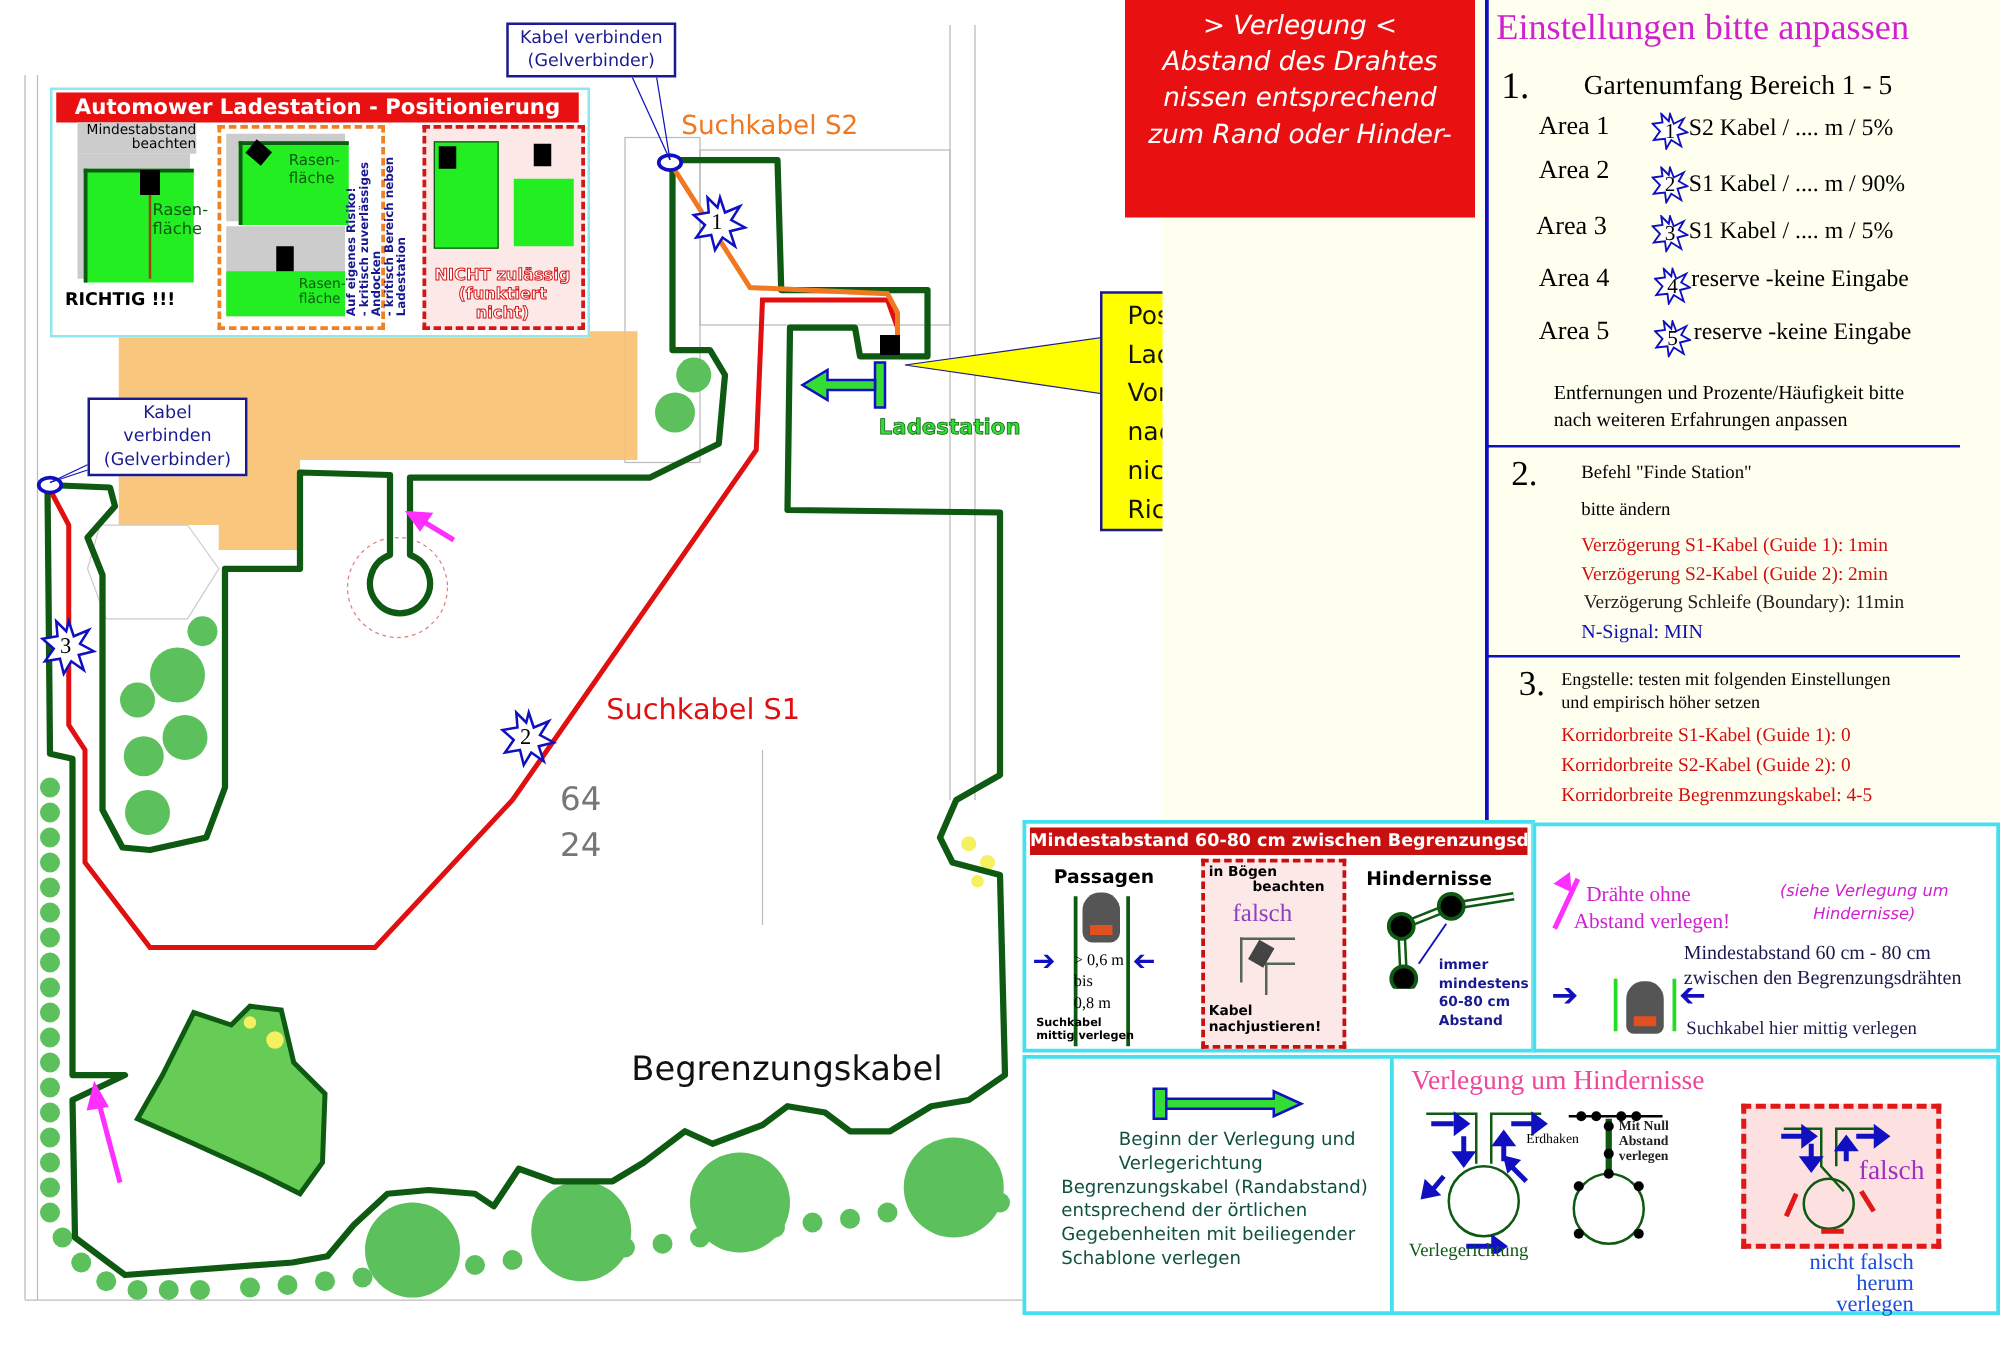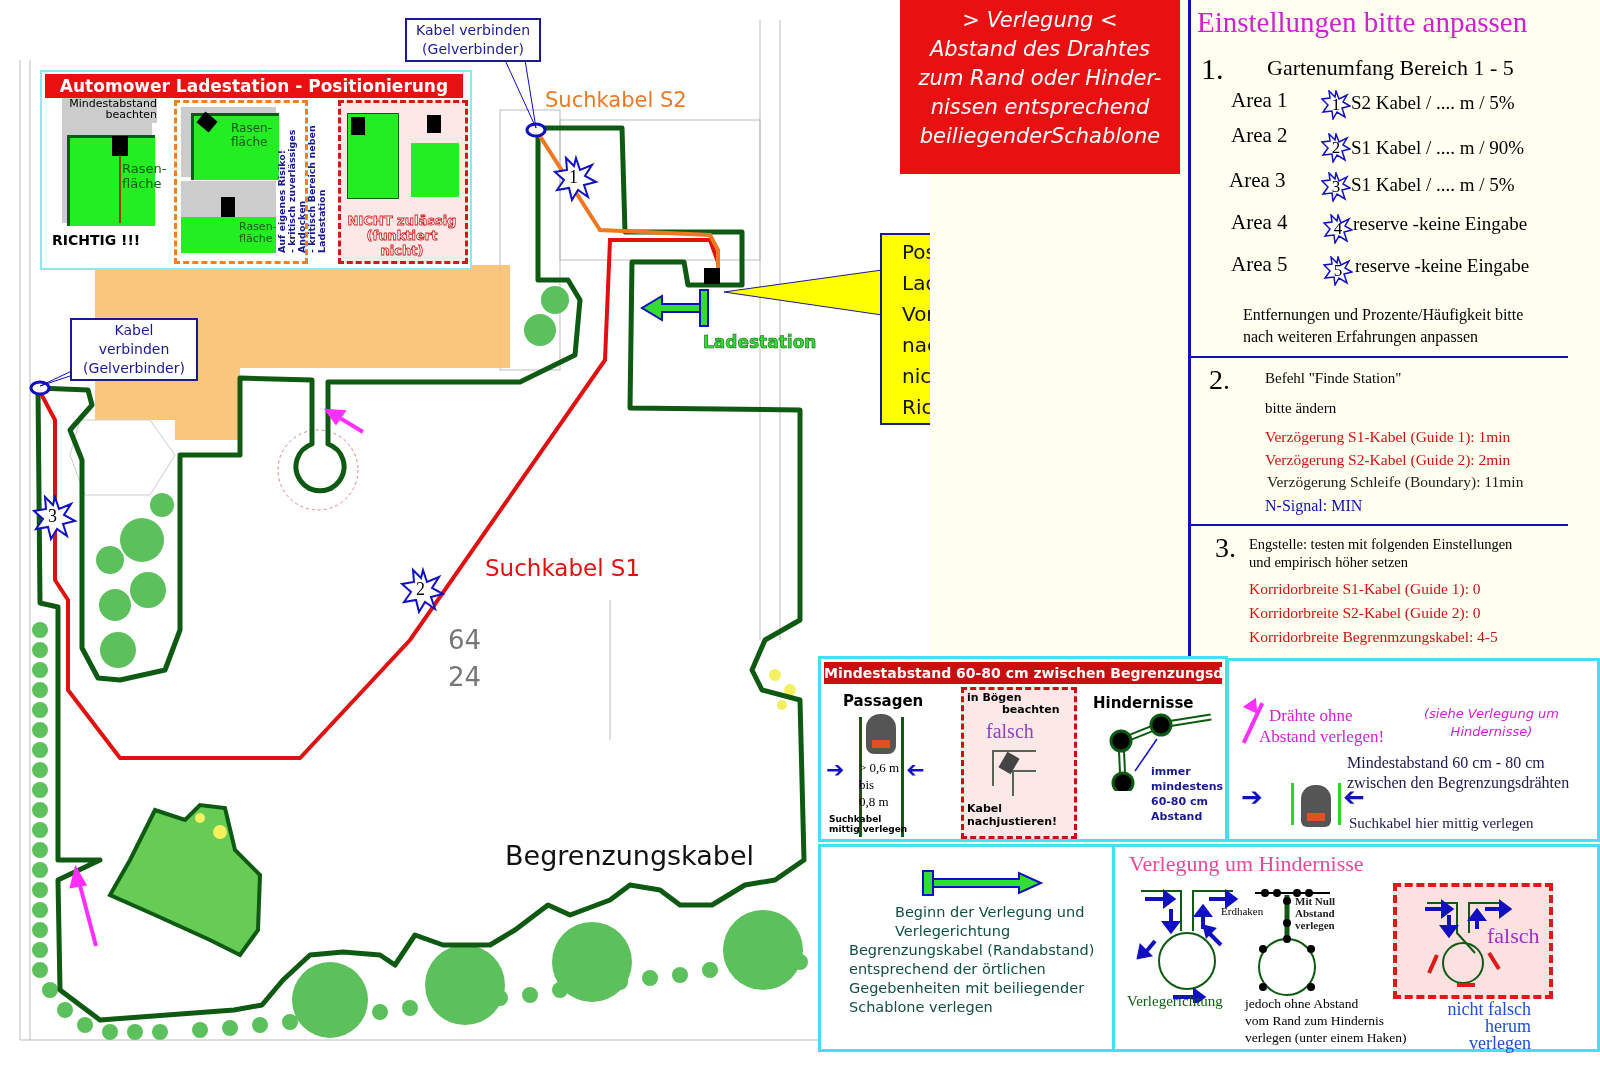--- a/index.html
+++ b/index.html
@@ -231,23 +231,22 @@
       <div>NICHT zulässig</div>
       <div>(funktiert nicht)</div>
     </div>
   </div>
 </div>
 
 <div id="cream"></div>
 <div class="abs sans" style="left:900px;top:0;width:280px;height:174px;background:#e81010;color:#fff;font-style:italic;font-size:21px;line-height:29px;text-align:center;padding-top:6px;box-sizing:border-box;">
   <div>&gt; Verlegung &lt;</div>
   <div>Abstand des Drahtes</div>
+  <div>nissen entsprechend</div>
   <div>zum Rand oder Hinder-</div>
-  <div>nissen entsprechend</div>
-  <div>beiliegenderSchablone</div>
 </div>
 
 <div id="settings">
   <div class="abs serif" style="left:6px;top:6px;font-size:29px;color:#d020d0;">Einstellungen bitte anpassen</div>
   <div class="abs serif" style="left:10px;top:52px;font-size:30px;">1.</div>
   <div class="abs serif" style="left:76px;top:55px;font-size:22px;">Gartenumfang Bereich 1 - 5</div>
 
   <div class="abs serif" style="left:40px;top:88px;width:370px;height:36px;font-size:21px;">
     <span class="abs" style="left:0;top:0;">Area 1</span>
     <span class="abs star" style="left:90px;top:2px;"><svg width="30" height="30">
@@ -440,25 +439,20 @@
         <circle cx="18" cy="104" r="4"></circle>
         <circle cx="66" cy="104" r="4"></circle>
       </g>
   </svg>
   <div class="abs serif" style="left:106px;top:58px;font-size:11px;">Erdhaken</div>
   <div class="abs serif" style="left:180px;top:48px;font-size:11px;line-height:12px;font-weight:bold;color:#222;">
     <div>Mit Null</div>
     <div>Abstand</div>
     <div>verlegen</div>
   </div>
-  <div class="abs serif" style="left:130px;top:148px;font-size:13.5px;line-height:17px;">
-    <div>jedoch ohne Abstand</div>
-    <div>vom Rand zum Hindernis</div>
-    <div>verlegen (unter einem Haken)</div>
-  </div>
   <div class="abs" style="left:278px;top:36px;width:152px;height:108px;border:4px dashed #e01818;background:#fde0e0;">
     <svg class="abs" style="left:20px;top:6px;" width="100" height="96">
       <path d="M10,10 L40,10 L40,40 L58,60 M52,40 L52,10 L82,10 M40,40 L58,60" fill="none" stroke="#0e5a12" stroke-width="2"></path>
       <circle cx="46" cy="70" r="20" fill="none" stroke="#0e5a12" stroke-width="2"></circle>
       <g fill="#1010c0" stroke="#1010c0" stroke-width="4">
           <line x1="8" y1="16" x2="26" y2="16"></line>
           <polygon points="26,10 34,16 26,22"></polygon>
           <line x1="32" y1="22" x2="32" y2="34"></line>
           <polygon points="26,34 32,42 38,34"></polygon>
           <line x1="60" y1="36" x2="60" y2="26"></line>

